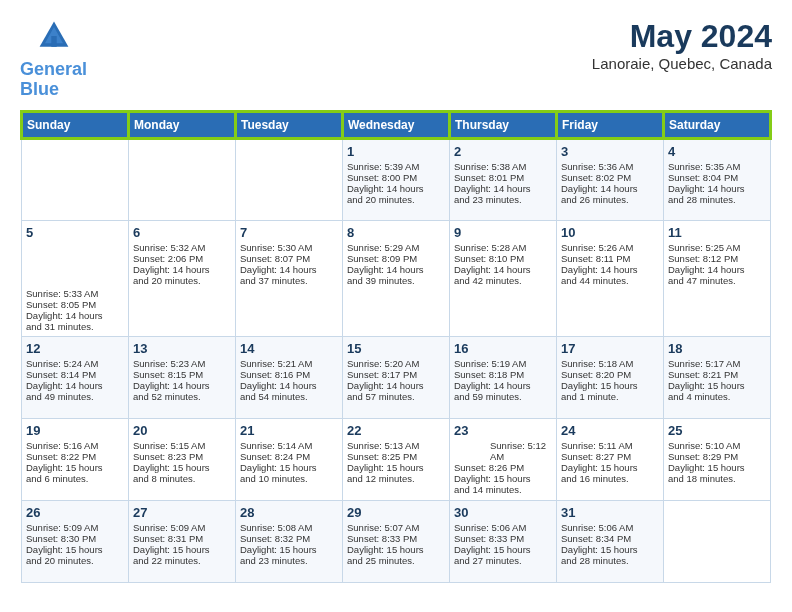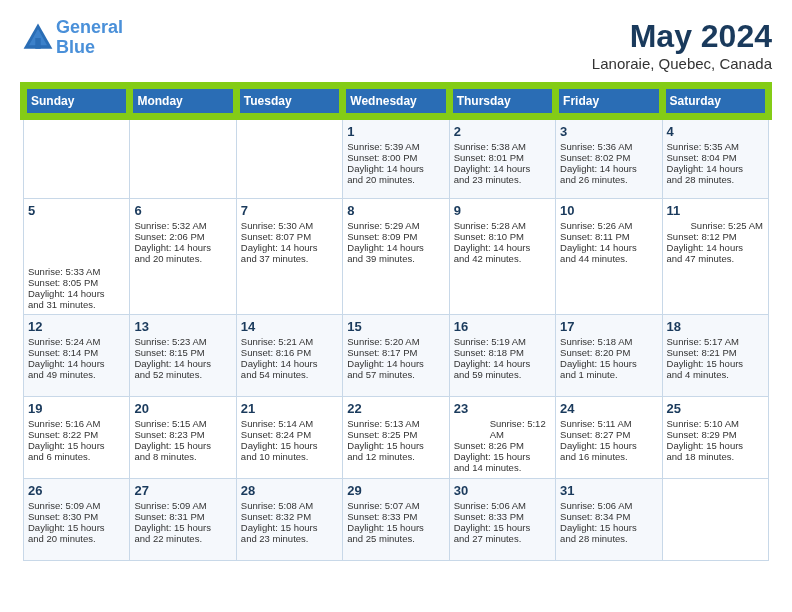--- a/index.html
+++ b/index.html
@@ -16,20 +16,22 @@
     }
     .header {
       display: flex;
       justify-content: space-between;
       align-items: flex-start;
       margin-bottom: 10px;
     }
     .logo {
       display: flex;
       align-items: center;
+      gap: 6px;
+      flex-direction: column;
     }
     .logo-text {
       font-size: 18px;
       font-weight: bold;
       color: #1a3a5c;
       line-height: 1.1;
     }
     .logo-text span {
       color: #4a90d9;
     }
@@ -56,21 +58,21 @@
     }
     thead tr {
       background: #2a6db5;
       color: #fff;
     }
     thead th {
       padding: 5px 4px;
       font-size: 12px;
       text-align: left;
       font-weight: bold;
-      border: 7px solid #84cc16;
+      border: 3px solid #84cc16;
     }
     tbody tr {
       vertical-align: top;
     }
     tbody td {
       border: 1px solid #c8d8e8;
       padding: 4px 4px 4px 4px;
       font-size: 9.5px;
       color: #333;
       height: 82px;
@@ -196,21 +198,21 @@
           </td>
           <td>
             <span class="day-num">10</span>
             <span style="display: block;">Sunrise: 5:26 AM</span>
             <span style="display: block;">Sunset: 8:11 PM</span>
             <span style="display: block;">Daylight: 14 hours</span>
             <span style="display: block;">and 44 minutes.</span>
           </td>
           <td>
             <span class="day-num">11</span>
-            <span style="display: block; margin-left: 24px;">Sunrise: 5:25 AM</span>
+            <span style="display: block;">Sunrise: 5:25 AM</span>
             <span style="display: block;">Sunset: 8:12 PM</span>
             <span style="display: block;">Daylight: 14 hours</span>
             <span style="display: block;">and 47 minutes.</span>
           </td>
         </tr>
         <tr>
           <td>
             <span class="day-num">12</span>
             <span style="display: block;">Sunrise: 5:24 AM</span>
             <span style="display: block;">Sunset: 8:14 PM</span>

